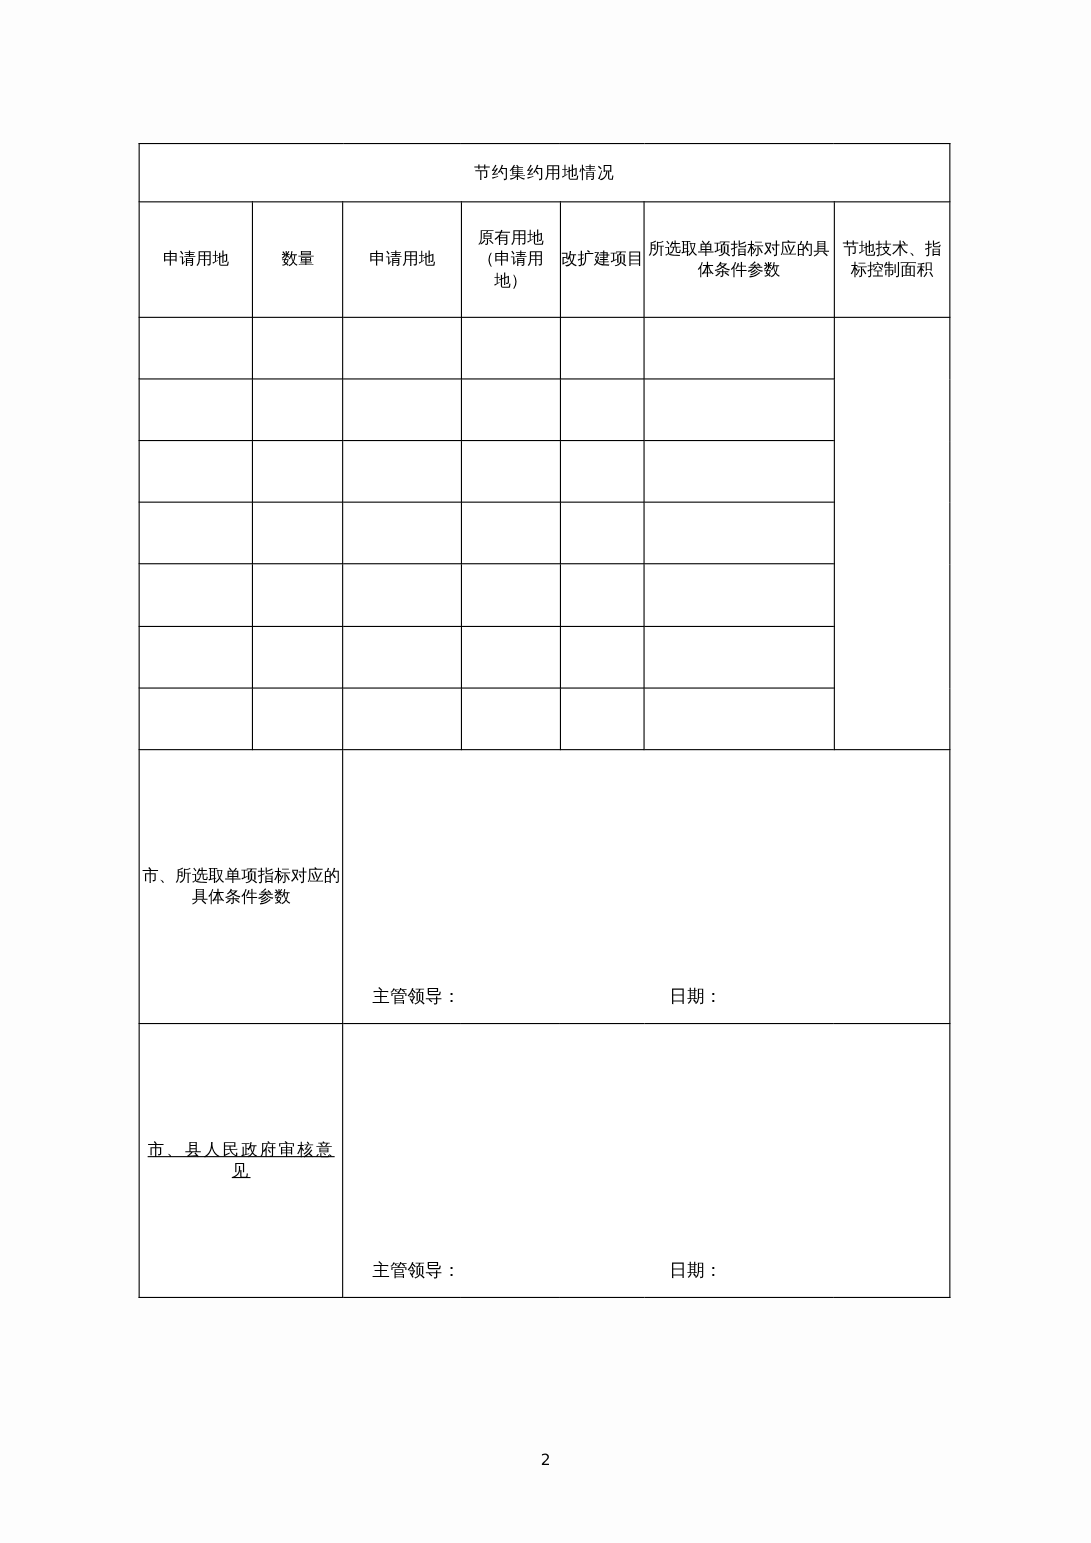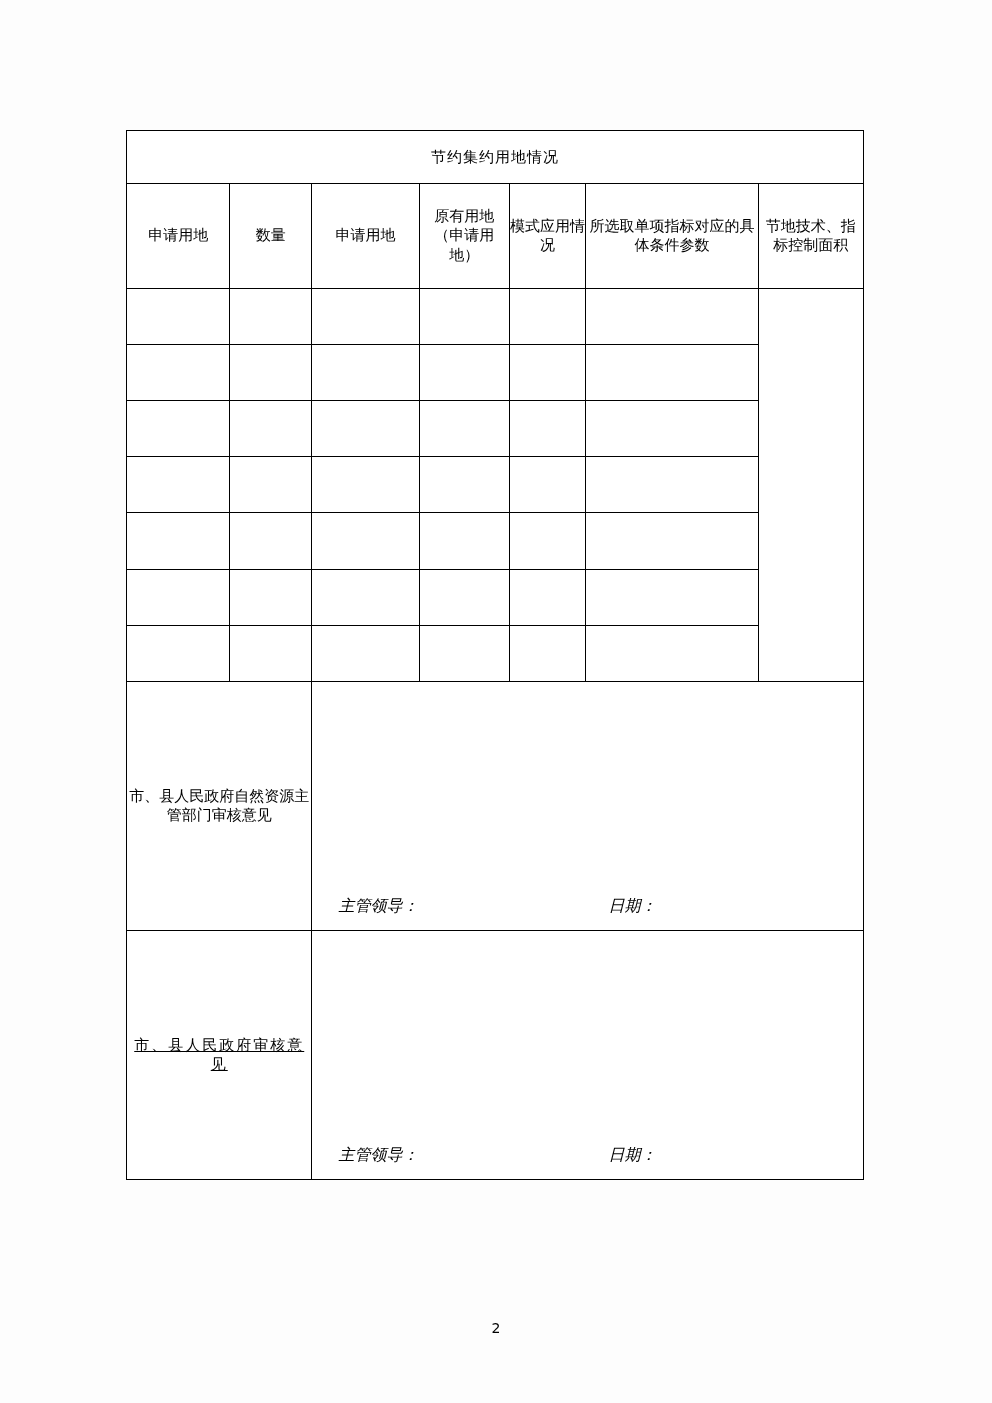--- a/index.html
+++ b/index.html
@@ -70,21 +70,20 @@
     text-align: center;
     font-size: 16px;
     line-height: 1.55;
     padding: 6px 10px;
     font-weight: 500;
   }
   .opinion-body {
     height: 248px;
     position: relative;
     vertical-align: bottom;
-    font-style: italic;
   }
   .sign-line {
     position: absolute;
     left: 0;
     right: 0;
     bottom: 14px;
     padding-left: 26px;
     font-size: 16px;
     display: flex;
   }
@@ -142,21 +141,21 @@
           <td class="head-cell">
               <span class="wrap">数量</span>
             </td>
           <td class="head-cell">
               <span class="wrap">申请用地</span>
             </td>
           <td class="head-cell">
               <span class="wrap">原有用地（申请用地）</span>
             </td>
           <td class="head-cell">
-              <span class="wrap">模式应用情况</span>
+              <span class="wrap">改扩建项目</span>
             </td>
           <td class="head-cell">
               <span class="wrap">所选取单项指标对应的具体条件参数</span>
             </td>
           <td class="head-cell">
               <span class="wrap">节地技术、指标控制面积</span>
             </td>
         </tr>
 
         <tr class="data-row">
@@ -211,21 +210,21 @@
         <tr class="data-row">
           <td></td>
           <td></td>
           <td></td>
           <td></td>
           <td></td>
           <td></td>
         </tr>
 
         <tr>
-          <td class="opinion-label" colspan="2">市、县人民政府自然资源主管部门审核意见</td>
+          <td class="opinion-label" colspan="2">市、所选取单项指标对应的具体条件参数</td>
           <td class="opinion-body" colspan="5">
             <div class="sign-line">
               <span class="lead">主管领导：</span>
               <span class="date">日期：</span>
             </div>
           </td>
         </tr>
 
         <tr>
           <td class="opinion-label opinion-label-2" colspan="2">市、县人民政府审核意见</td>

